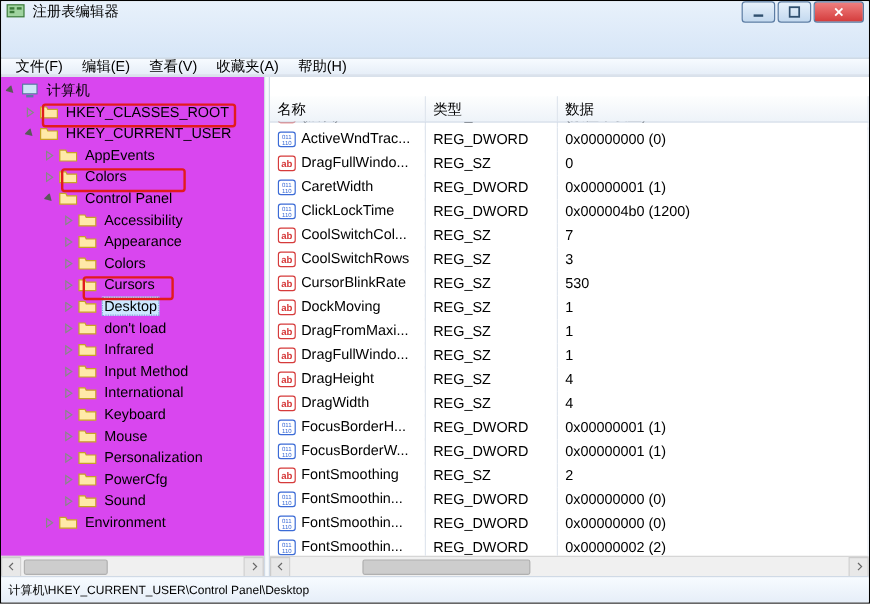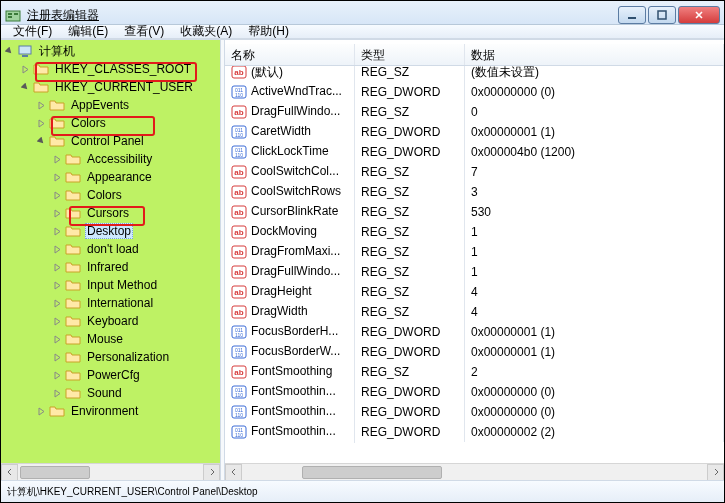--- a/index.html
+++ b/index.html
@@ -1,48 +1,48 @@
 <!DOCTYPE html>
 <html><head>
 <meta charset="utf-8">
 <style>
   * { box-sizing: border-box; margin: 0; padding: 0; font-family: "Microsoft YaHei", "Segoe UI", Tahoma, sans-serif; }
   body { width: 725px; height: 503px; overflow: hidden; background: #fff; }
   .window { width: 725px; height: 503px; display: flex; flex-direction: column; border: 1px solid #000; position: relative; background: #fff; }
 
-  .titlebar { height: 24px; background: linear-gradient(to bottom, #e8f1fb, #d7e6f7); display: flex; align-items: flex-end; padding: 0 4px; border-bottom: 1px solid #b7c8d9; text-decoration: underline; }
+  .titlebar { height: 48px; background: linear-gradient(to bottom, #e8f1fb, #d7e6f7); display: flex; align-items: flex-start; padding: 0 4px; border-bottom: 1px solid #b7c8d9; }
   .titlebar .icon { width: 16px; height: 16px; margin-right: 6px; }
   .titlebar .title { font-size: 12px; color: #000; flex: 1; }
   .win-controls { display: flex; gap: 2px; }
   .win-btn { width: 28px; height: 18px; border-radius: 3px; display: flex; align-items: center; justify-content: center; border: 1px solid #5b7ca3; cursor: pointer; }
   .win-btn.min, .win-btn.max { background: linear-gradient(to bottom, #e7f1fb, #c3d9ef); }
   .win-btn.close { background: linear-gradient(to bottom, #f08080, #d43c3c); width: 42px; }
   .win-btn svg { width: 10px; height: 10px; }
 
   .menubar { height: 14px; background: linear-gradient(to bottom, #f7fbff, #e6eef8); display: flex; align-items: center; padding: 0 4px; font-size: 12px; border-bottom: 1px solid #d0dae6; }
   .menu-item { padding: 2px 8px; cursor: pointer; }
 
   .body-area { flex: 1; display: flex; overflow: hidden; border-top: 1px solid #d0dae6; }
-  .tree-pane { width: 220px; background: #bef264; overflow: auto; border-right: 1px solid #d0dae6; position: relative; padding-top: 2px; }
+  .tree-pane { width: 220px; background: #d946ef; overflow: auto; border-right: 1px solid #d0dae6; position: relative; padding-top: 2px; }
   .splitter { width: 4px; background: #f6f9fc; cursor: ew-resize; border-right: 1px solid #d0dae6; }
   .list-pane { flex: 1; background: #fff; overflow: auto; position: relative; }
 
   .tree { font-size: 12px; }
   .tree ul { list-style: none; padding-left: 16px; }
   .tree > ul { padding-left: 2px; }
   .tree-row { display: flex; align-items: center; height: 18px; white-space: nowrap; }
   .tree-row .expander { width: 12px; height: 12px; display: inline-flex; align-items: center; justify-content: center; margin-right: 2px; cursor: pointer; }
   .tree-row .expander svg { width: 9px; height: 9px; }
   .tree-row .node-icon { width: 16px; height: 14px; margin-right: 4px; display: inline-flex; align-items: center; justify-content: center; }
   .tree-row .node-label { padding: 0 2px; }
   .tree-row.selected .node-label { background: #cde8ff; border: 1px dotted #7aa7d6; padding: 0 1px; }
 
   .highlight-box { border: 2px solid #e21b1b; border-radius: 3px; position: absolute; pointer-events: none; z-index: 5; }
 
-  .list-header { display: flex; height: 22px; background: linear-gradient(to bottom, #fdfefe, #eef3f9); border-bottom: 1px solid #d0dae6; font-size: 12px; position: sticky; top: 4px; }
+  .list-header { display: flex; height: 22px; background: linear-gradient(to bottom, #fdfefe, #eef3f9); border-bottom: 1px solid #d0dae6; font-size: 12px; position: sticky; top: 16px; }
   .col { padding: 3px 6px; border-right: 1px solid #e0e6ee; overflow: hidden; text-overflow: ellipsis; white-space: nowrap; }
   .col-name { width: 130px; }
   .col-type { width: 110px; }
   .col-data { flex: 1; }
 
   .list-body { font-size: 12px; }
   .list-row { display: flex; height: 20px; align-items: center; }
   .list-row .col { display: flex; align-items: flex-start; }
   .value-icon { width: 16px; height: 16px; margin-right: 4px; display: inline-flex; align-items: center; justify-content: center; flex-shrink: 0; }
 

